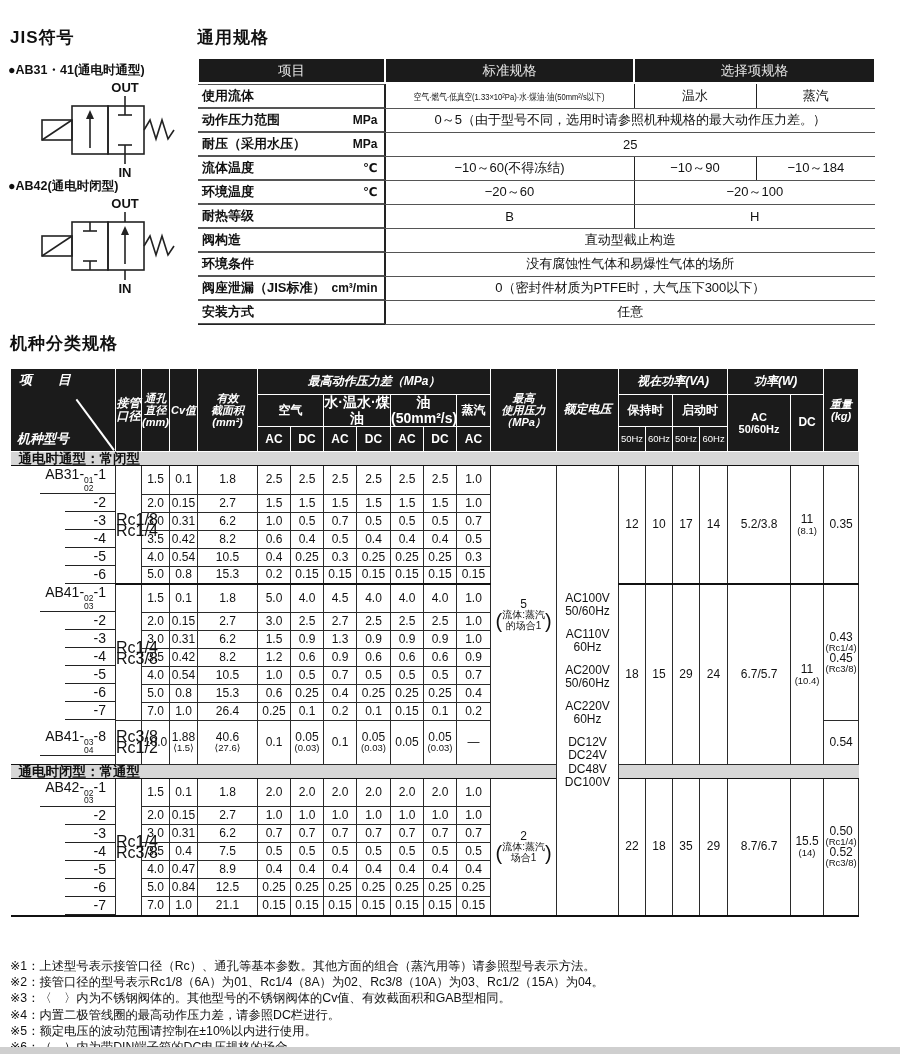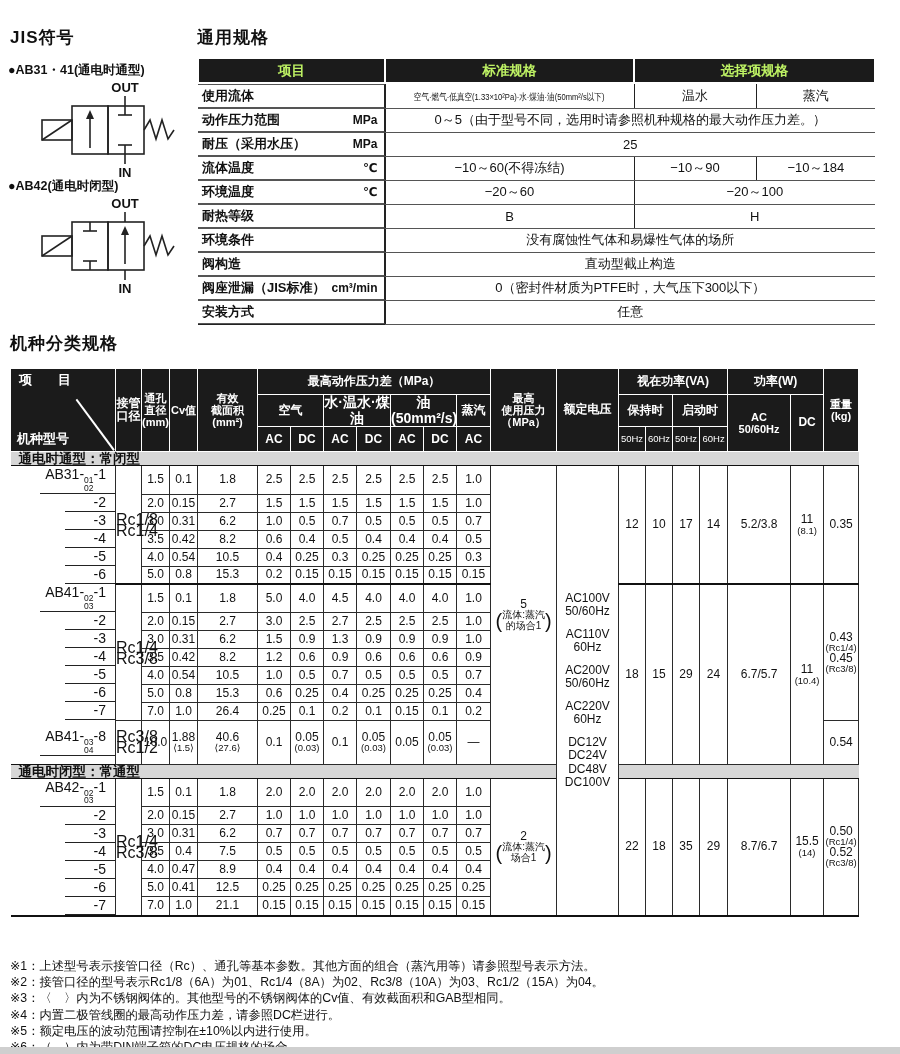--- a/index.html
+++ b/index.html
@@ -8,35 +8,35 @@
   .title{position:absolute;font-size:17px;font-weight:bold;letter-spacing:1px;}
   
   .jis-label{position:absolute;font-size:12.5px;font-weight:600;}
   .valve-svg{position:absolute;}
   .valve-svg line,.valve-svg rect,.valve-svg polyline{stroke:#222;stroke-width:1.6;fill:none;}
   .valve-svg polygon{fill:#222;stroke:none;}
   .valve-svg text{font-size:13px;font-weight:600;fill:#111;font-family:"Liberation Sans",sans-serif;}
   
   .gwrap{position:absolute;left:197px;top:57px;}
   .gtable{border-collapse:collapse;table-layout:fixed;width:677px;border-bottom:1.5px solid #222;}
-  .gtable th{background:#1b1b1b;color:#bef264;font-size:13.5px;font-weight:bold;height:23px;
+  .gtable th{background:#1b1b1b;color:#e5e5e5;font-size:13.5px;font-weight:normal;height:23px;
              border:2px solid #fff;padding:0;}
   .gtable td{height:22px;padding:0;font-size:13px;text-align:center;
              border-top:1px solid #555;border-bottom:1px solid #555;}
   td.glabel{display:flex;align-items:center;justify-content:space-between;
             padding:0 6px 0 4px;font-weight:600;font-size:13px;height:22px;border-right:1px solid #222;}
   .gu{font-size:12px;font-weight:600;}
   td.gval{border-left:1px solid #222;}
   .gsmall{display:inline-block;font-size:9.5px;white-space:nowrap;transform:scaleX(.8);transform-origin:center;}
   
   .mwrapper{position:absolute;left:10px;top:368px;}
   .mtable{border-collapse:collapse;table-layout:fixed;width:848px;border-bottom:2px solid #111;}
   .mtable th{background:#1b1b1b;color:#fff;border:1.5px solid #fff;font-size:12px;font-weight:bold;
              padding:0;white-space:pre-line;line-height:1.12;}
-  .mtable thead tr:nth-child(1){height:26px;}
+  .mtable thead tr:nth-child(1){height:26px;font-style:italic;}
   .mtable thead tr:nth-child(2){height:25px;}
   .mtable thead tr:nth-child(3){height:25px;}
   .mtable th.sm{font-size:14px;}
   .mtable th.xs{font-size:9.5px;font-weight:normal;}
   .mtable th.md{font-size:11px;}
   th.diag{position:relative;}
   th.diag .h-item{position:absolute;top:4px;left:8px;font-size:13px;}
   th.diag .h-model{position:absolute;bottom:5px;left:6px;font-size:13px;}
   th.diag svg{position:absolute;left:0;top:0;width:100%;height:100%;}
   th.diag svg line{stroke:#fff;stroke-width:2;}
@@ -163,29 +163,29 @@
           </tr>
           <tr>
             <td class="glabel">
               <span>耐热等级</span>
             </td>
             <td class="gval">B</td>
             <td class="gval" colspan="2">H</td>
           </tr>
           <tr>
             <td class="glabel">
+              <span>阀构造</span>
+            </td>
+            <td class="gval" colspan="3">直动型截止构造</td>
+          </tr>
+          <tr>
+            <td class="glabel">
               <span>环境条件</span>
             </td>
             <td class="gval" colspan="3">没有腐蚀性气体和易爆性气体的场所</td>
-          </tr>
-          <tr>
-            <td class="glabel">
-              <span>阀构造</span>
-            </td>
-            <td class="gval" colspan="3">直动型截止构造</td>
           </tr>
           <tr>
             <td class="glabel">
               <span>阀座泄漏（JIS标准）</span>
               <span class="gu">cm³/min</span>
             </td>
             <td class="gval" colspan="3">0（密封件材质为PTFE时，大气压下300以下）</td>
           </tr>
           <tr>
             <td class="glabel">
@@ -1070,21 +1070,21 @@
             <td class="num">
               <div>0.4</div>
             </td>
           </tr>
           <tr>
             <td class="model"><span class="mwrap">-6</span></td>
             <td class="num">
               <div>5.0</div>
             </td>
             <td class="num">
-              <div>0.41</div>
+              <div>0.84</div>
             </td>
             <td class="num">
               <div>12.5</div>
             </td>
             <td class="num">
               <div>0.25</div>
             </td>
             <td class="num">
               <div>0.25</div>
             </td>

